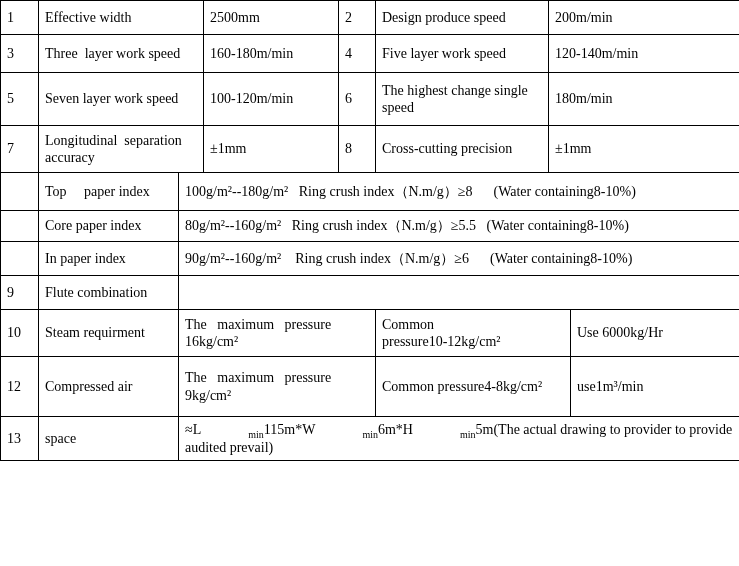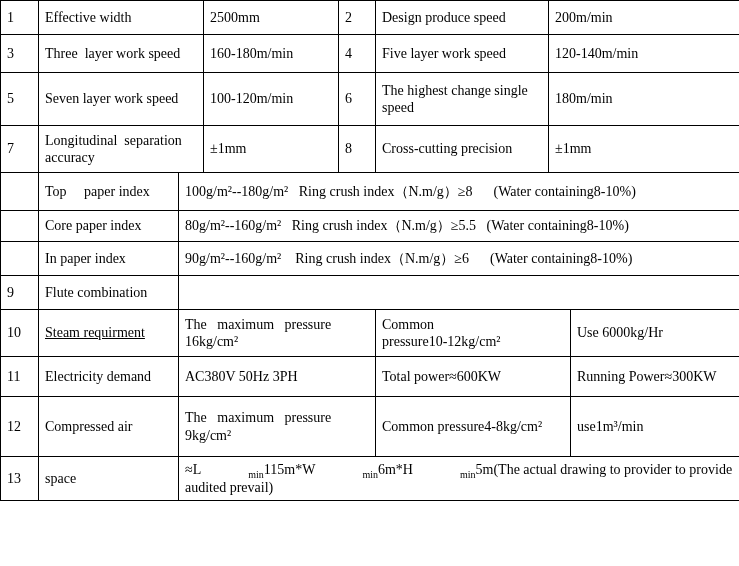--- a/index.html
+++ b/index.html
@@ -24,21 +24,21 @@
     overflow: hidden;
     line-height: 1.25;
   }
   td.num {
     vertical-align: top;
     padding-top: 6px;
   }
   td.note-lbl { vertical-align: middle; }
   td.justify { text-align: justify; }
   td.preline { white-space: pre-line; }
-  .u-underline { text-decoration: underline; }
+  .u-underline { }
   sub { font-size: 10px; line-height: 0; margin-left: 47px; }
 </style>
 </head>
 <body>
 
 <table class="spec">
   <colgroup>
     <col style="width:38px">
       <col style="width:140px">
       <col style="width:25px">
@@ -115,27 +115,20 @@
     <tr style="height:47px">
       <td class="num">10</td>
       <td><span class="u-underline">Steam requirment</span></td>
       <td colspan="3" class="preline">The&nbsp;&nbsp;&nbsp;maximum&nbsp;&nbsp;&nbsp;pressure
 16kg/cm²</td>
       <td colspan="2" class="preline">Common
 pressure10-12kg/cm²</td>
       <td>Use 6000kg/Hr</td>
     </tr>
 
-    <tr style="height:40px">
-      <td class="num">11</td>
-      <td>Electricity demand</td>
-      <td colspan="3">AC380V 50Hz 3PH</td>
-      <td colspan="2">Total power≈600KW</td>
-      <td>Running Power≈300KW</td>
-    </tr>
 
     <tr style="height:60px">
       <td class="num">12</td>
       <td>Compressed air</td>
       <td colspan="3" class="preline">The&nbsp;&nbsp;&nbsp;maximum&nbsp;&nbsp;&nbsp;pressure
 9kg/cm²</td>
       <td colspan="2">Common pressure4-8kg/cm²</td>
       <td>use1m³/min</td>
     </tr>
 

